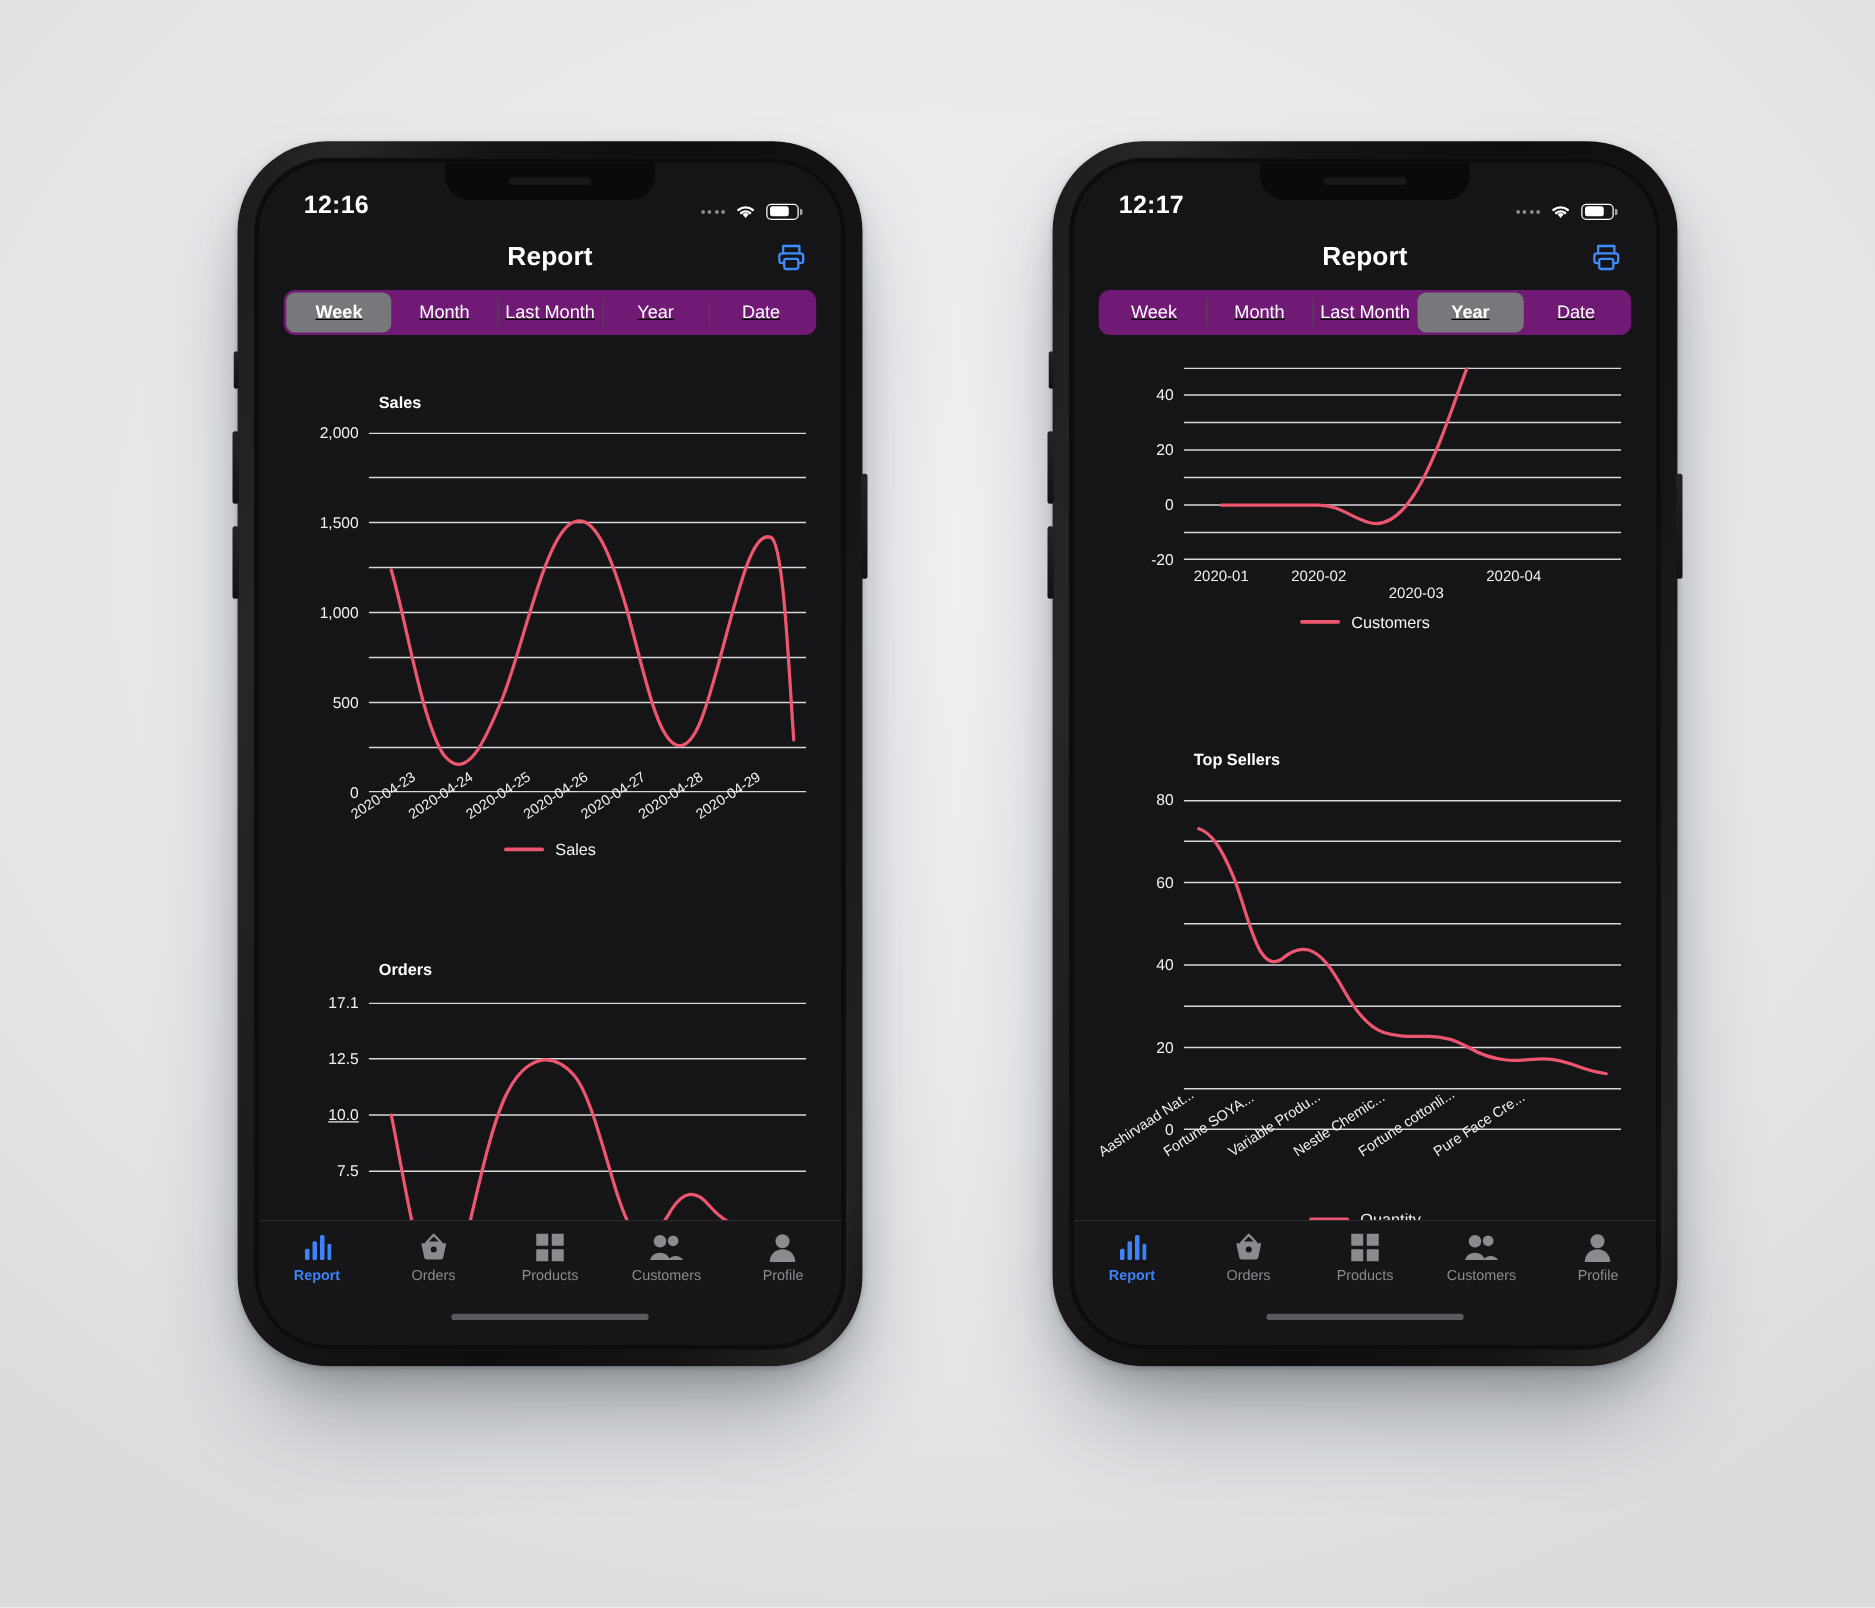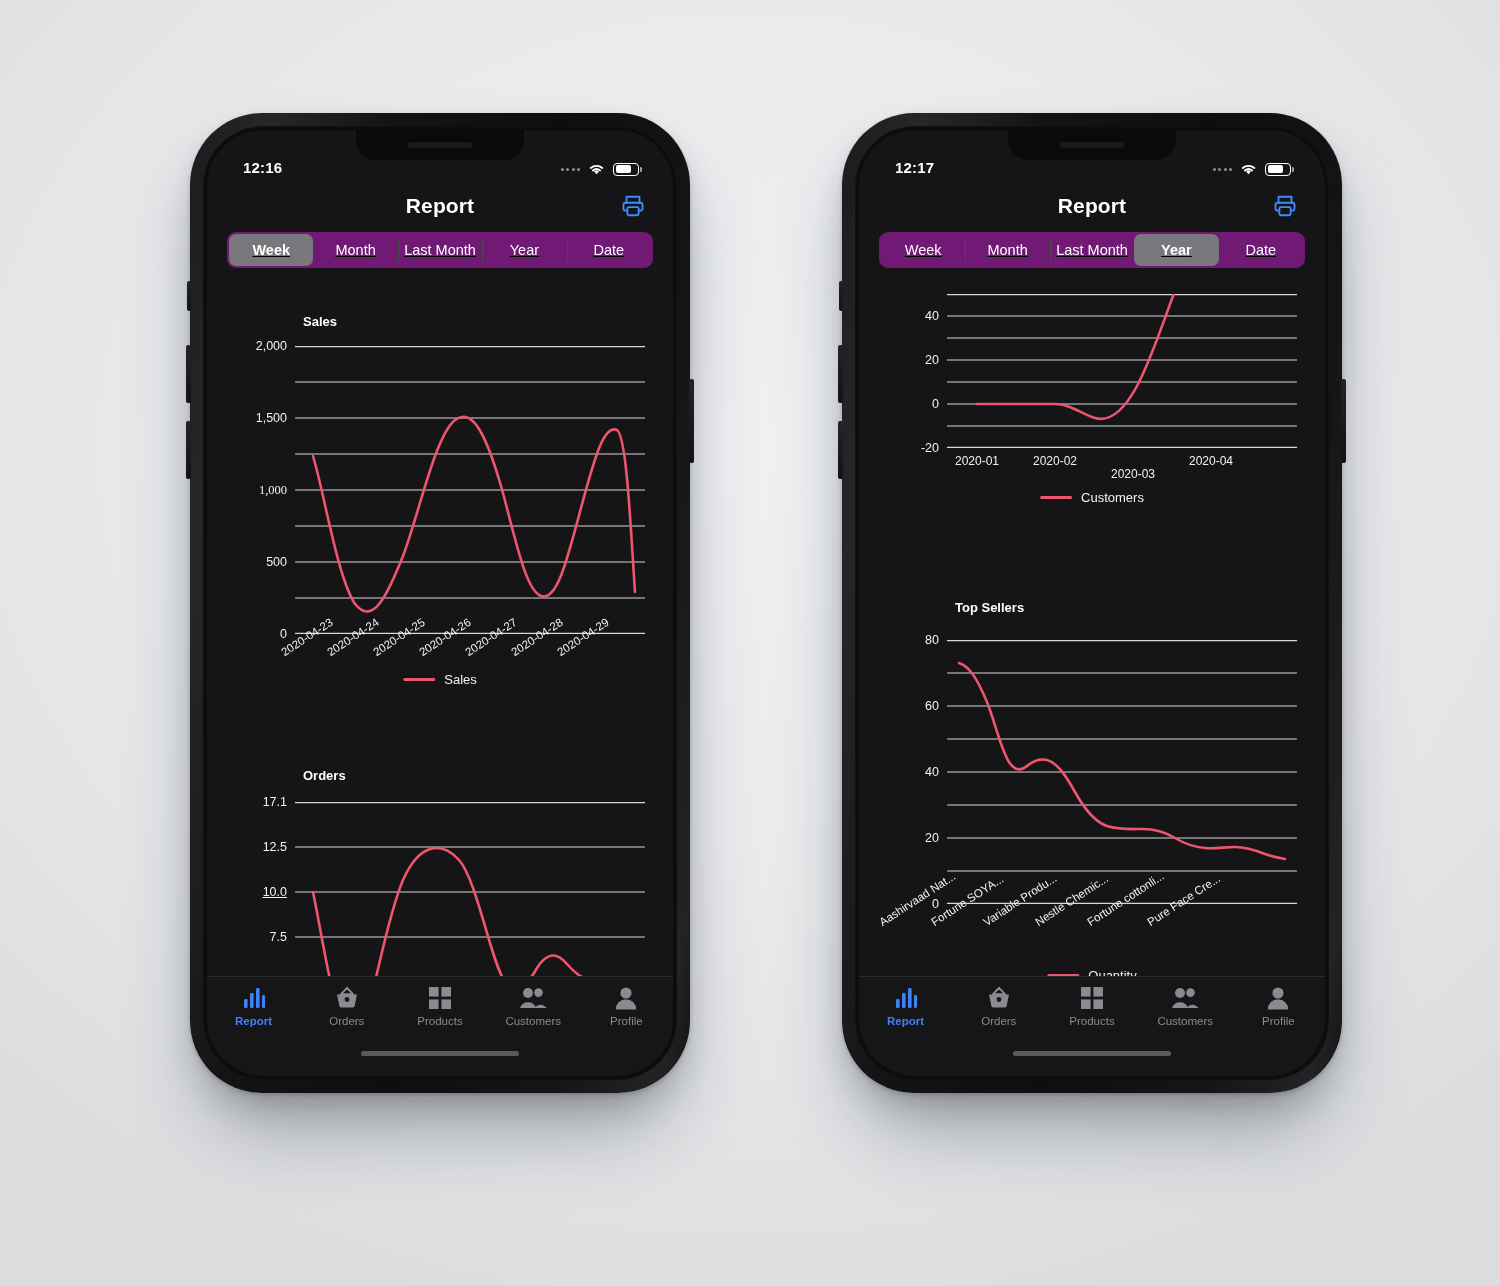--- a/index.html
+++ b/index.html
@@ -81,21 +81,21 @@
   
   .statusbar {
     position: absolute; top: 0; left: 0; right: 0;
     height: 52px;
     display: flex; align-items: flex-end;
     justify-content: space-between;
     padding: 0 34px 6px 36px;
     z-index: 30;
   }
   .clock {
-    color: #fff; font-size: 15px; font-weight: 700;
+    color: #fff; font-size: 20px; font-weight: 700;
     letter-spacing: 0.2px;
   }
   .status-right { display: flex; align-items: center; gap: 7px; }
   .dots { display: flex; gap: 2.5px; align-items: center; }
   .dots i { width: 3px; height: 3px; border-radius: 50%; background: #8e8e93; display: block; }
   .battery {
     width: 26px; height: 13px;
     border: 1.6px solid #fff; border-radius: 4px;
     position: relative; display: flex; align-items: center;
     padding: 1.6px;
@@ -289,21 +289,21 @@
       </div>
 
       <div class="content">
         <div class="scroller">
 
           <div class="chart-block" style="height:420px;">
             <div class="chart-title" style="left:96px; top:36px;">Sales</div>
 
             <div class="ylabel" style="left:14px; top:68px; width:66px;">2,000</div>
             <div class="ylabel" style="left:14px; top:140px; width:66px;">1,500</div>
-            <div class="ylabel" style="left:14px; top:212px; width:66px;font-family:Liberation Serif, serif;">1,000</div>
+            <div class="ylabel" style="left:14px; top:212px; width:66px;">1,000</div>
             <div class="ylabel" style="left:14px; top:284px; width:66px;">500</div>
             <div class="ylabel" style="left:14px; top:356px; width:66px;">0</div>
 
             <div class="plot" style="position:absolute; left:88px; top:68px; width:350px; height:288px;">
               <svg viewBox="0 0 350 288" preserveAspectRatio="none">
                 <g stroke="#d8d8d8" stroke-width="1.1">
                   <line x1="0" y1="0.6" x2="350" y2="0.6"></line>
                   <line x1="0" y1="36" x2="350" y2="36"></line>
                   <line x1="0" y1="72" x2="350" y2="72"></line>
                   <line x1="0" y1="108" x2="350" y2="108"></line>

